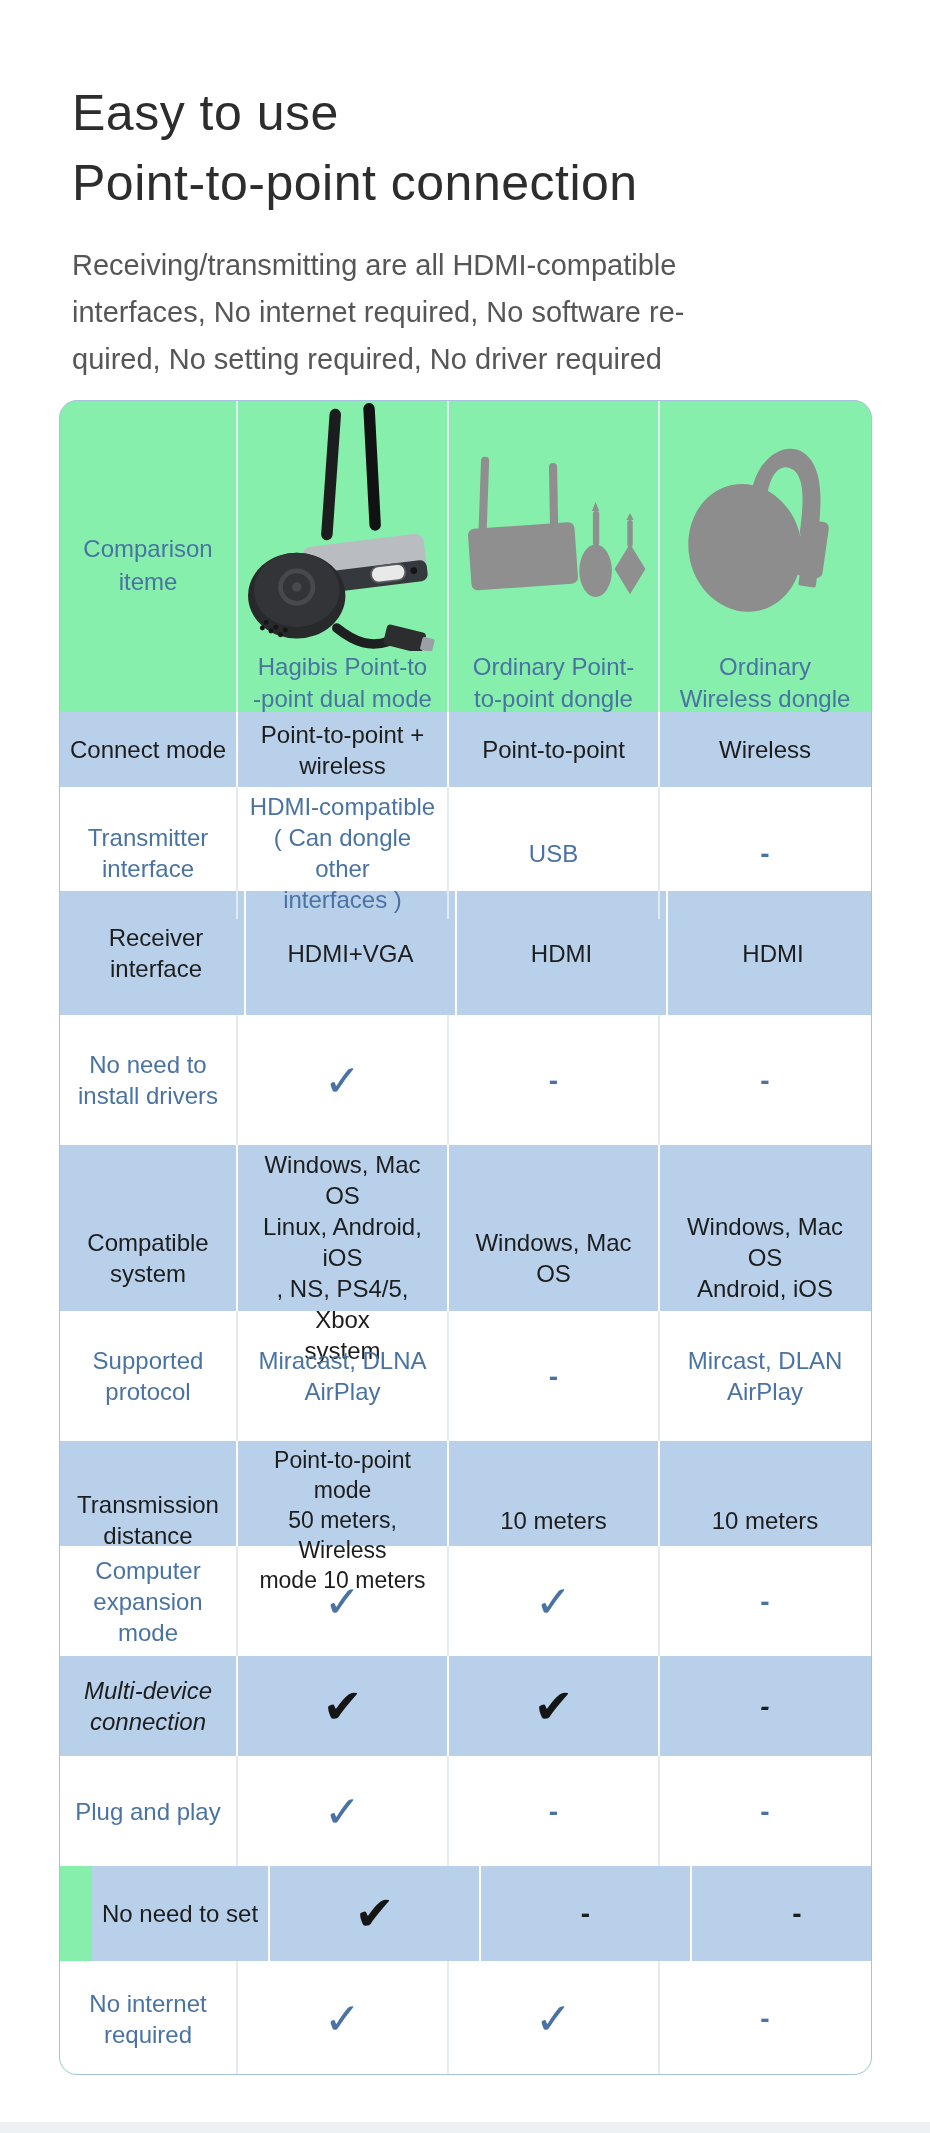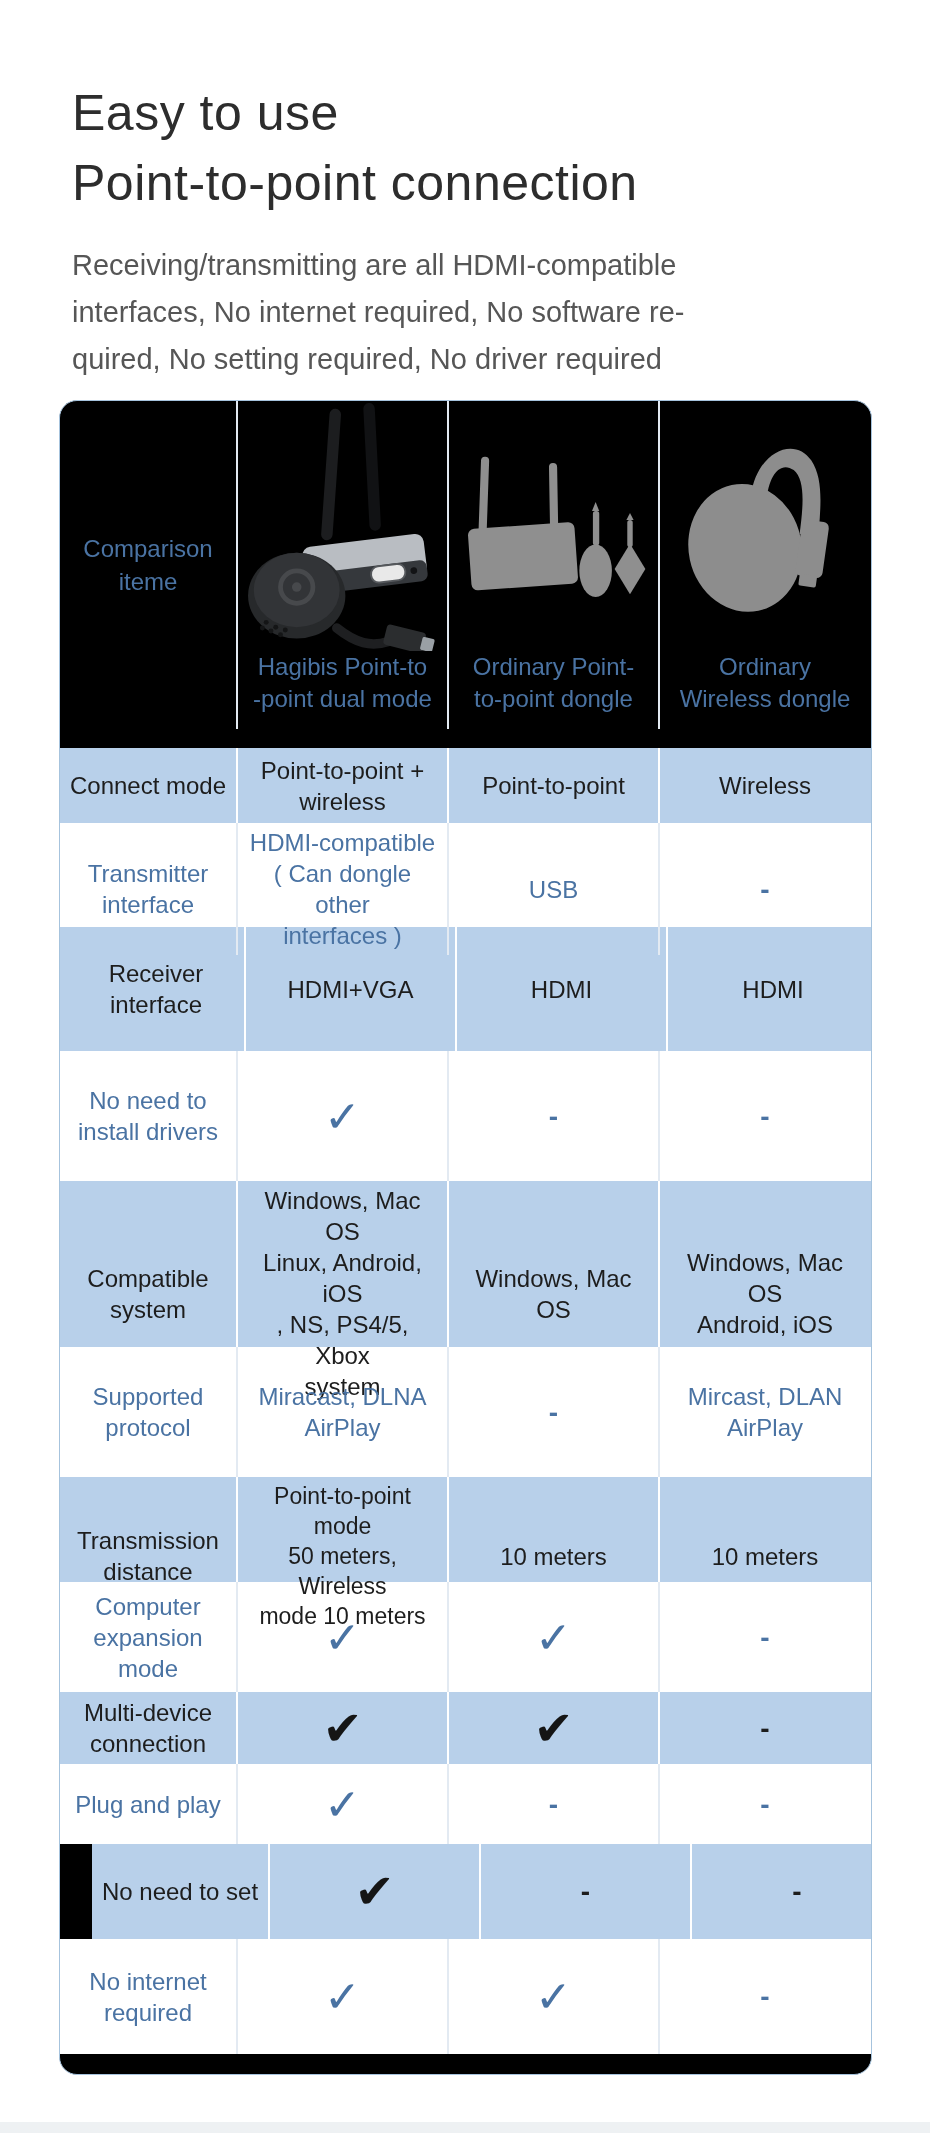--- a/index.html
+++ b/index.html
@@ -19,21 +19,21 @@
     font-family:"Liberation Sans","DejaVu Sans",sans-serif;
     overflow:hidden;
   }
   .intro{position:absolute;left:72px;top:78px;width:700px;}
   .title-line{font-size:50px;font-weight:400;color:var(--title);line-height:70px;letter-spacing:0.5px;}
   .intro-desc{margin-top:24px;font-size:29px;color:var(--para);line-height:47px;white-space:pre-line;}
 
   .ctable{
     position:absolute;left:59px;top:400px;width:813px;height:1675px;
     border:1.5px solid var(--tborder);border-radius:18px;overflow:hidden;
-    background:#000000;box-sizing:border-box;
+    background:#86efac;box-sizing:border-box;
   }
   .thead{display:grid;grid-template-columns:176px 211px 211px 212px;height:311px;}
   .thead > .hcell + .hcell{border-left:2px solid var(--sepline);}
   .hcell{box-sizing:border-box;display:flex;flex-direction:column;align-items:center;justify-content:flex-end;}
   .corner{justify-content:center;font-size:24px;line-height:33px;color:var(--steel);text-align:center;white-space:pre-line;}
   .imgwrap{flex:1;display:flex;align-items:center;justify-content:center;width:100%;}
   .hlabel{font-size:24px;line-height:32px;color:var(--steel);text-align:center;white-space:pre-line;padding-bottom:14px;}
 
   .trow{display:grid;grid-template-columns:176px 211px 211px 212px;}
   .trow.blue{background:var(--rowblue);color:var(--dark);}
@@ -137,21 +137,21 @@
             </g>
           </g>
         </svg>
       </div>
       <div class="hlabel">Ordinary
 Wireless dongle</div>
     </div>
   </div>
 
   <div>
-      <div class="trow blue" style="height: 75px; margin-top: 36px;">
+      <div class="trow blue" style="height: 75px;">
         <div class="cell">Connect mode</div>
         <div class="cell">Point-to-point +
 wireless</div>
         <div class="cell">Point-to-point</div>
         <div class="cell">Wireless</div>
       </div>
       <div class="trow white" style="height: 104px;">
         <div class="cell">Transmitter
 interface</div>
         <div class="cell">HDMI-compatible
@@ -203,28 +203,28 @@
         <div class="cell">10 meters</div>
         <div class="cell">10 meters</div>
       </div>
       <div class="trow white" style="height: 110px;">
         <div class="cell">Computer
 expansion mode</div>
         <div class="cell check">✓</div>
         <div class="cell check">✓</div>
         <div class="cell dash">-</div>
       </div>
-      <div class="trow blue" style="height: 72px;">
+      <div class="trow blue" style="height: 100px; font-style: italic;">
         <div class="cell">Multi-device
 connection</div>
         <div class="cell check">✔</div>
         <div class="cell check">✔</div>
         <div class="cell dash">-</div>
       </div>
-      <div class="trow white" style="height: 80px;">
+      <div class="trow white" style="height: 110px;">
         <div class="cell">Plug and play</div>
         <div class="cell check">✓</div>
         <div class="cell dash">-</div>
         <div class="cell dash">-</div>
       </div>
       <div class="trow blue" style="height: 95px; margin-left: 32px;">
         <div class="cell">No need to set</div>
         <div class="cell check">✔</div>
         <div class="cell dash">-</div>
         <div class="cell dash">-</div>

